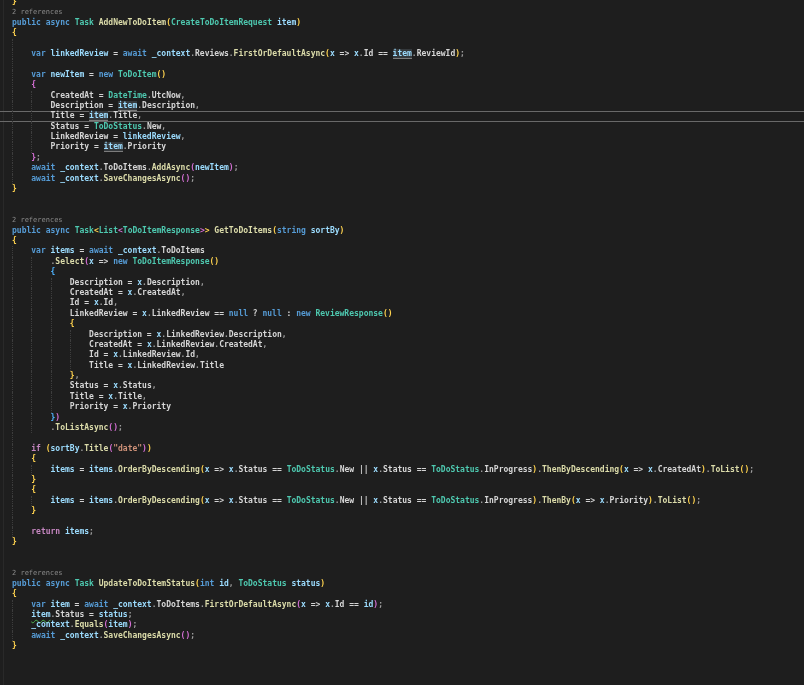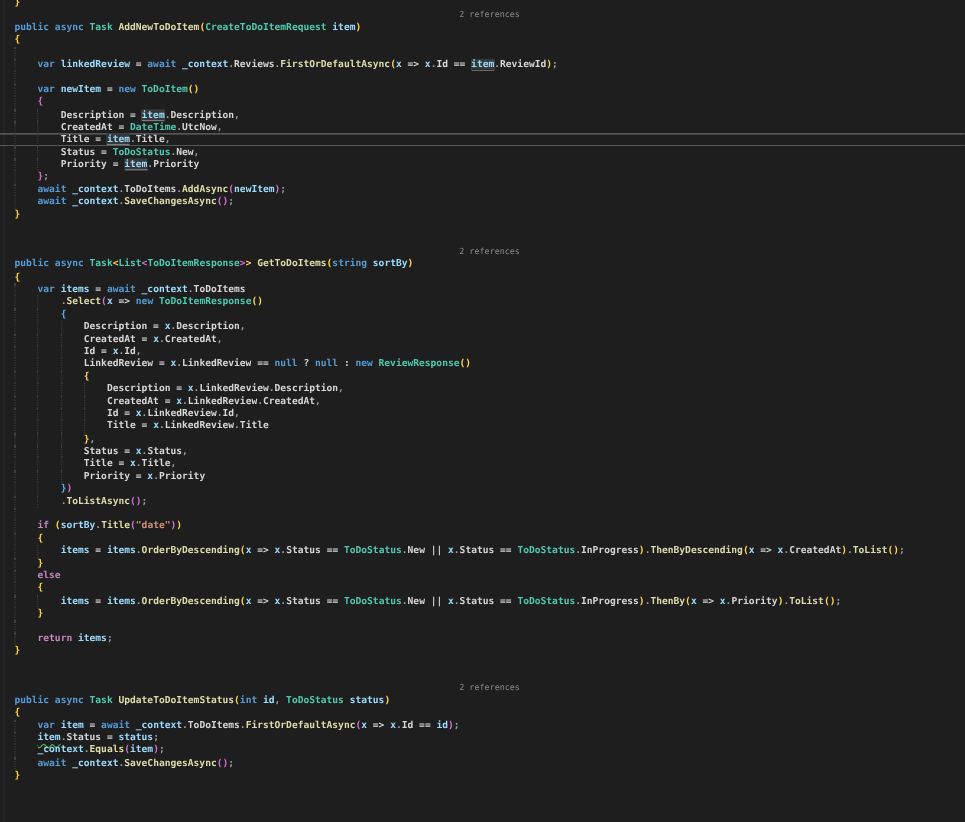--- a/index.html
+++ b/index.html
@@ -9,21 +9,21 @@
     font-size:8px;font-weight:700;color:#d4d4d4;
   }
   #gutter-edge{position:absolute;left:3px;top:0;bottom:0;width:1px;background:#292929;}
   #code{position:absolute;left:12px;top:-3px;right:0;}
   .line{height:10.4px;line-height:10.4px;white-space:pre;position:relative;}
   .line.cur{box-shadow:inset 0 1px 0 #696969, inset 0 -1px 0 #696969;}
   .line.cur::before{content:"";position:absolute;left:-12px;width:12px;top:0;bottom:0;
     box-shadow:inset 0 1px 0 #696969, inset 0 -1px 0 #696969;}
   .ig{display:inline-block;width:4ch;height:10.4px;box-sizing:border-box;
       border-left:1px dotted #3d3d3d;vertical-align:top;}
-  .lens{font-size:7px;font-weight:400;letter-spacing:0;text-align:center;}
+  .lens{font-size:7px;font-weight:400;letter-spacing:0;}
   .tk-k {color:var(--k);}
   .tk-c {color:var(--c);}
   .tk-t {color:var(--t);}
   .tk-m {color:var(--m);}
   .tk-v {color:var(--v);}
   .tk-p {color:var(--p);text-align:right;}
   .tk-o {color:var(--o);}
   .tk-d {color:var(--d);}
   .tk-s {color:var(--s);}
   .tk-g1{color:var(--g1);}
@@ -41,24 +41,25 @@
   <div id="code">
       <div class="line"><span class="tk-g1">}</span></div>
       <div class="line lens"><span class="tk-cl">2 references</span></div>
       <div class="line"><span class="tk-k">public </span><span class="tk-k">async </span><span class="tk-t">Task </span><span class="tk-m">AddNewToDoItem</span><span class="tk-g1">(</span><span class="tk-t">CreateToDoItemRequest </span><span class="tk-v">item</span><span class="tk-g1">)</span></div>
       <div class="line"><span class="tk-g1">{</span></div>
       <div class="line"><span class="ig"></span></div>
       <div class="line"><span class="ig"></span><span class="tk-k">var </span><span class="tk-v">linkedReview</span><span class="tk-o"> = </span><span class="tk-k">await </span><span class="tk-v">_context</span><span class="tk-d">.</span><span class="tk-p">Reviews</span><span class="tk-d">.</span><span class="tk-m">FirstOrDefaultAsync</span><span class="tk-g1">(</span><span class="tk-v">x</span><span class="tk-o"> =&gt; </span><span class="tk-v">x</span><span class="tk-d">.</span><span class="tk-p">Id</span><span class="tk-o"> == </span><span class="tk-hl">item</span><span class="tk-d">.</span><span class="tk-p">ReviewId</span><span class="tk-g1">)</span><span class="tk-d">;</span></div>
       <div class="line"><span class="ig"></span></div>
       <div class="line"><span class="ig"></span><span class="tk-k">var </span><span class="tk-v">newItem</span><span class="tk-o"> = </span><span class="tk-k">new </span><span class="tk-t">ToDoItem</span><span class="tk-g1">()</span></div>
       <div class="line"><span class="ig"></span><span class="tk-g2">{</span></div>
+      <div class="line"><span class="ig"></span><span class="ig"></span><span class="tk-p">CreatedAt</span><span class="tk-o"> = </span><span class="tk-t">DateTime</span><span class="tk-d">.</span><span class="tk-p">UtcNow</span><span class="tk-d">,</span></div>
       <div class="line"><span class="ig"></span><span class="ig"></span><span class="tk-p">Description</span><span class="tk-o"> = </span><span class="tk-hl">item</span><span class="tk-d">.</span><span class="tk-p">Description</span><span class="tk-d">,</span></div>
-      <div class="line"><span class="ig"></span><span class="ig"></span><span class="tk-p">CreatedAt</span><span class="tk-o"> = </span><span class="tk-t">DateTime</span><span class="tk-d">.</span><span class="tk-p">UtcNow</span><span class="tk-d">,</span></div>
       <div class="line cur"><span class="ig"></span><span class="ig"></span><span class="tk-p">Title</span><span class="tk-o"> = </span><span class="tk-hl">item</span><span class="tk-d">.</span><span class="tk-p">Title</span><span class="tk-d">,</span></div>
       <div class="line"><span class="ig"></span><span class="ig"></span><span class="tk-p">Status</span><span class="tk-o"> = </span><span class="tk-t">ToDoStatus</span><span class="tk-d">.</span><span class="tk-p">New</span><span class="tk-d">,</span></div>
+      <div class="line"><span class="ig"></span><span class="ig"></span><span class="tk-p">LinkedReview</span><span class="tk-o"> = </span><span class="tk-v">linkedReview</span><span class="tk-d">,</span></div>
       <div class="line"><span class="ig"></span><span class="ig"></span><span class="tk-p">Priority</span><span class="tk-o"> = </span><span class="tk-hl">item</span><span class="tk-d">.</span><span class="tk-p">Priority</span></div>
       <div class="line"><span class="ig"></span><span class="tk-g2">}</span><span class="tk-d">;</span></div>
       <div class="line"><span class="ig"></span><span class="tk-k">await </span><span class="tk-v">_context</span><span class="tk-d">.</span><span class="tk-p">ToDoItems</span><span class="tk-d">.</span><span class="tk-m">AddAsync</span><span class="tk-g2">(</span><span class="tk-v">newItem</span><span class="tk-g2">)</span><span class="tk-d">;</span></div>
       <div class="line"><span class="ig"></span><span class="tk-k">await </span><span class="tk-v">_context</span><span class="tk-d">.</span><span class="tk-m">SaveChangesAsync</span><span class="tk-g2">()</span><span class="tk-d">;</span></div>
       <div class="line"><span class="tk-g1">}</span></div>
       <div class="line"></div>
       <div class="line"></div>
       <div class="line lens"><span class="tk-cl">2 references</span></div>
       <div class="line"><span class="tk-k">public </span><span class="tk-k">async </span><span class="tk-t">Task</span><span class="tk-g1">&lt;</span><span class="tk-t">List</span><span class="tk-g2">&lt;</span><span class="tk-t">ToDoItemResponse</span><span class="tk-g2">&gt;</span><span class="tk-g1">&gt; </span><span class="tk-m">GetToDoItems</span><span class="tk-g1">(</span><span class="tk-k">string </span><span class="tk-v">sortBy</span><span class="tk-g1">)</span></div>
       <div class="line"><span class="tk-g1">{</span></div>
@@ -78,21 +79,20 @@
       <div class="line"><span class="ig"></span><span class="ig"></span><span class="ig"></span><span class="tk-p">Status</span><span class="tk-o"> = </span><span class="tk-v">x</span><span class="tk-d">.</span><span class="tk-p">Status</span><span class="tk-d">,</span></div>
       <div class="line"><span class="ig"></span><span class="ig"></span><span class="ig"></span><span class="tk-p">Title</span><span class="tk-o"> = </span><span class="tk-v">x</span><span class="tk-d">.</span><span class="tk-p">Title</span><span class="tk-d">,</span></div>
       <div class="line"><span class="ig"></span><span class="ig"></span><span class="ig"></span><span class="tk-p">Priority</span><span class="tk-o"> = </span><span class="tk-v">x</span><span class="tk-d">.</span><span class="tk-p">Priority</span></div>
       <div class="line"><span class="ig"></span><span class="ig"></span><span class="tk-g3">}</span><span class="tk-g2">)</span></div>
       <div class="line"><span class="ig"></span><span class="ig"></span><span class="tk-d">.</span><span class="tk-m">ToListAsync</span><span class="tk-g2">()</span><span class="tk-d">;</span></div>
       <div class="line"><span class="ig"></span></div>
       <div class="line"><span class="ig"></span><span class="tk-c">if </span><span class="tk-g1">(</span><span class="tk-v">sortBy</span><span class="tk-d">.</span><span class="tk-m">Title</span><span class="tk-g2">(</span><span class="tk-s">"date"</span><span class="tk-g2">)</span><span class="tk-g1">)</span></div>
       <div class="line"><span class="ig"></span><span class="tk-g1">{</span></div>
       <div class="line"><span class="ig"></span><span class="ig"></span><span class="tk-v">items</span><span class="tk-o"> = </span><span class="tk-v">items</span><span class="tk-d">.</span><span class="tk-m">OrderByDescending</span><span class="tk-g1">(</span><span class="tk-v">x</span><span class="tk-o"> =&gt; </span><span class="tk-v">x</span><span class="tk-d">.</span><span class="tk-p">Status</span><span class="tk-o"> == </span><span class="tk-t">ToDoStatus</span><span class="tk-d">.</span><span class="tk-p">New</span><span class="tk-o"> || </span><span class="tk-v">x</span><span class="tk-d">.</span><span class="tk-p">Status</span><span class="tk-o"> == </span><span class="tk-t">ToDoStatus</span><span class="tk-d">.</span><span class="tk-p">InProgress</span><span class="tk-g1">)</span><span class="tk-d">.</span><span class="tk-m">ThenByDescending</span><span class="tk-g1">(</span><span class="tk-v">x</span><span class="tk-o"> =&gt; </span><span class="tk-v">x</span><span class="tk-d">.</span><span class="tk-p">CreatedAt</span><span class="tk-g1">)</span><span class="tk-d">.</span><span class="tk-m">ToList</span><span class="tk-g1">()</span><span class="tk-d">;</span></div>
       <div class="line"><span class="ig"></span><span class="tk-g1">}</span></div>
-      <div class="line"><span class="ig"></span><span class="tk-c">else</span></div>
       <div class="line"><span class="ig"></span><span class="tk-g1">{</span></div>
       <div class="line"><span class="ig"></span><span class="ig"></span><span class="tk-v">items</span><span class="tk-o"> = </span><span class="tk-v">items</span><span class="tk-d">.</span><span class="tk-m">OrderByDescending</span><span class="tk-g1">(</span><span class="tk-v">x</span><span class="tk-o"> =&gt; </span><span class="tk-v">x</span><span class="tk-d">.</span><span class="tk-p">Status</span><span class="tk-o"> == </span><span class="tk-t">ToDoStatus</span><span class="tk-d">.</span><span class="tk-p">New</span><span class="tk-o"> || </span><span class="tk-v">x</span><span class="tk-d">.</span><span class="tk-p">Status</span><span class="tk-o"> == </span><span class="tk-t">ToDoStatus</span><span class="tk-d">.</span><span class="tk-p">InProgress</span><span class="tk-g1">)</span><span class="tk-d">.</span><span class="tk-m">ThenBy</span><span class="tk-g1">(</span><span class="tk-v">x</span><span class="tk-o"> =&gt; </span><span class="tk-v">x</span><span class="tk-d">.</span><span class="tk-p">Priority</span><span class="tk-g1">)</span><span class="tk-d">.</span><span class="tk-m">ToList</span><span class="tk-g1">()</span><span class="tk-d">;</span></div>
       <div class="line"><span class="ig"></span><span class="tk-g1">}</span></div>
       <div class="line"><span class="ig"></span></div>
       <div class="line"><span class="ig"></span><span class="tk-c">return </span><span class="tk-v">items</span><span class="tk-d">;</span></div>
       <div class="line"><span class="tk-g1">}</span></div>
       <div class="line"></div>
       <div class="line"></div>
       <div class="line lens"><span class="tk-cl">2 references</span></div>
       <div class="line"><span class="tk-k">public </span><span class="tk-k">async </span><span class="tk-t">Task </span><span class="tk-m">UpdateToDoItemStatus</span><span class="tk-g1">(</span><span class="tk-k">int </span><span class="tk-v">id</span><span class="tk-d">, </span><span class="tk-t">ToDoStatus </span><span class="tk-v">status</span><span class="tk-g1">)</span></div>

